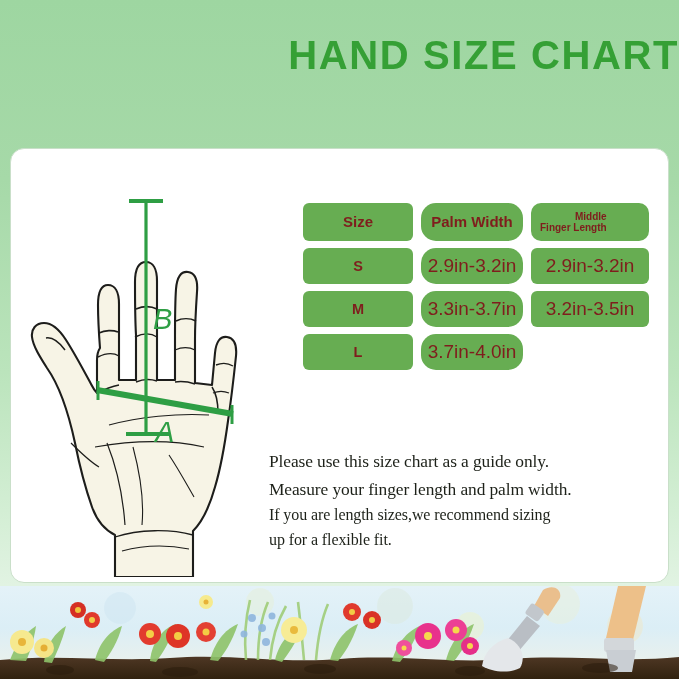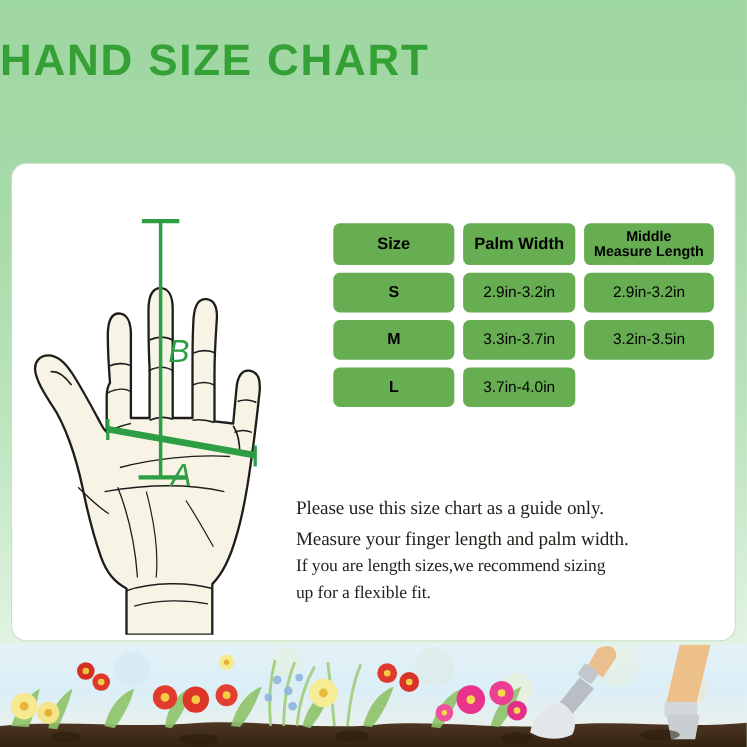--- a/index.html
+++ b/index.html
@@ -29,21 +29,21 @@
     height: 600px;
     background: linear-gradient(180deg, #9ed6a1 0%, #a6d9a8 30%, #bbe4bc 62%, #d3eed4 85%, #e4f4e5 100%);
   }
 
   
   .title {
     position: absolute;
     left: 0;
     top: 33px;
     width: 679px;
-    text-align: left;
+    text-align: right;
     font-size: 40px;
     font-weight: bold;
     letter-spacing: 1.6px;
     color: #35a035;
     font-family: "Liberation Sans", sans-serif;
   }
 
   
   .card {
     position: absolute;
@@ -76,44 +76,45 @@
     width: 360px;
   }
   .trow {
     display: flex;
     gap: 8px;
     margin-bottom: 7px;
   }
   .cell {
     background: #67ad52;
     border-radius: 6px;
-    color: #000000;
+    color: #7f1d1d;
     font-size: 14.5px;
     font-weight: bold;
     display: flex;
     align-items: center;
     justify-content: center;
     box-sizing: border-box;
     line-height: 1.12;
   }
   .c-size  { width: 110px; height: 36px; }
-  .c-palm  { width: 102px; height: 36px; }
+  .c-palm  { width: 102px; height: 36px; border-radius: 15px; }
   .c-mid   { width: 118px; height: 36px; }
 
   .hrow .cell { height: 38px; font-size: 15px; }
   .hrow .c-mid {
     justify-content: flex-start;
     padding-left: 9px;
-    font-size: 13px;
-    text-align: center;
+    font-size: 10px;
+    text-align: right;
     line-height: 1.1;
+    border-radius: 10px;
   }
   .hrow .c-mid span { display: block; }
 
-  .drow .cell { font-weight: normal; font-size: 14px; }
+  .drow .cell { font-weight: normal; font-size: 19px; }
   .drow .c-size { font-weight: bold; font-size: 14.5px; }
 
   
   .notes {
     position: absolute;
     left: 258px;
     top: 298px;
     width: 400px;
     color: #1d2119;
   }
@@ -236,21 +237,21 @@
     </div>
 
     <div class="size-table">
 
       <div class="trow hrow">
         <div class="cell c-size">Size</div>
         <div class="cell c-palm">Palm Width</div>
         <div class="cell c-mid">
           <div>
             <span>Middle</span>
-            <span>Measure Length</span>
+            <span>Finger Length</span>
           </div>
         </div>
       </div>
 
       <div class="trow drow">
         <div class="cell c-size">S</div>
         <div class="cell c-palm">2.9in-3.2in</div>
         <div class="cell c-mid">2.9in-3.2in</div>
       </div>
 

